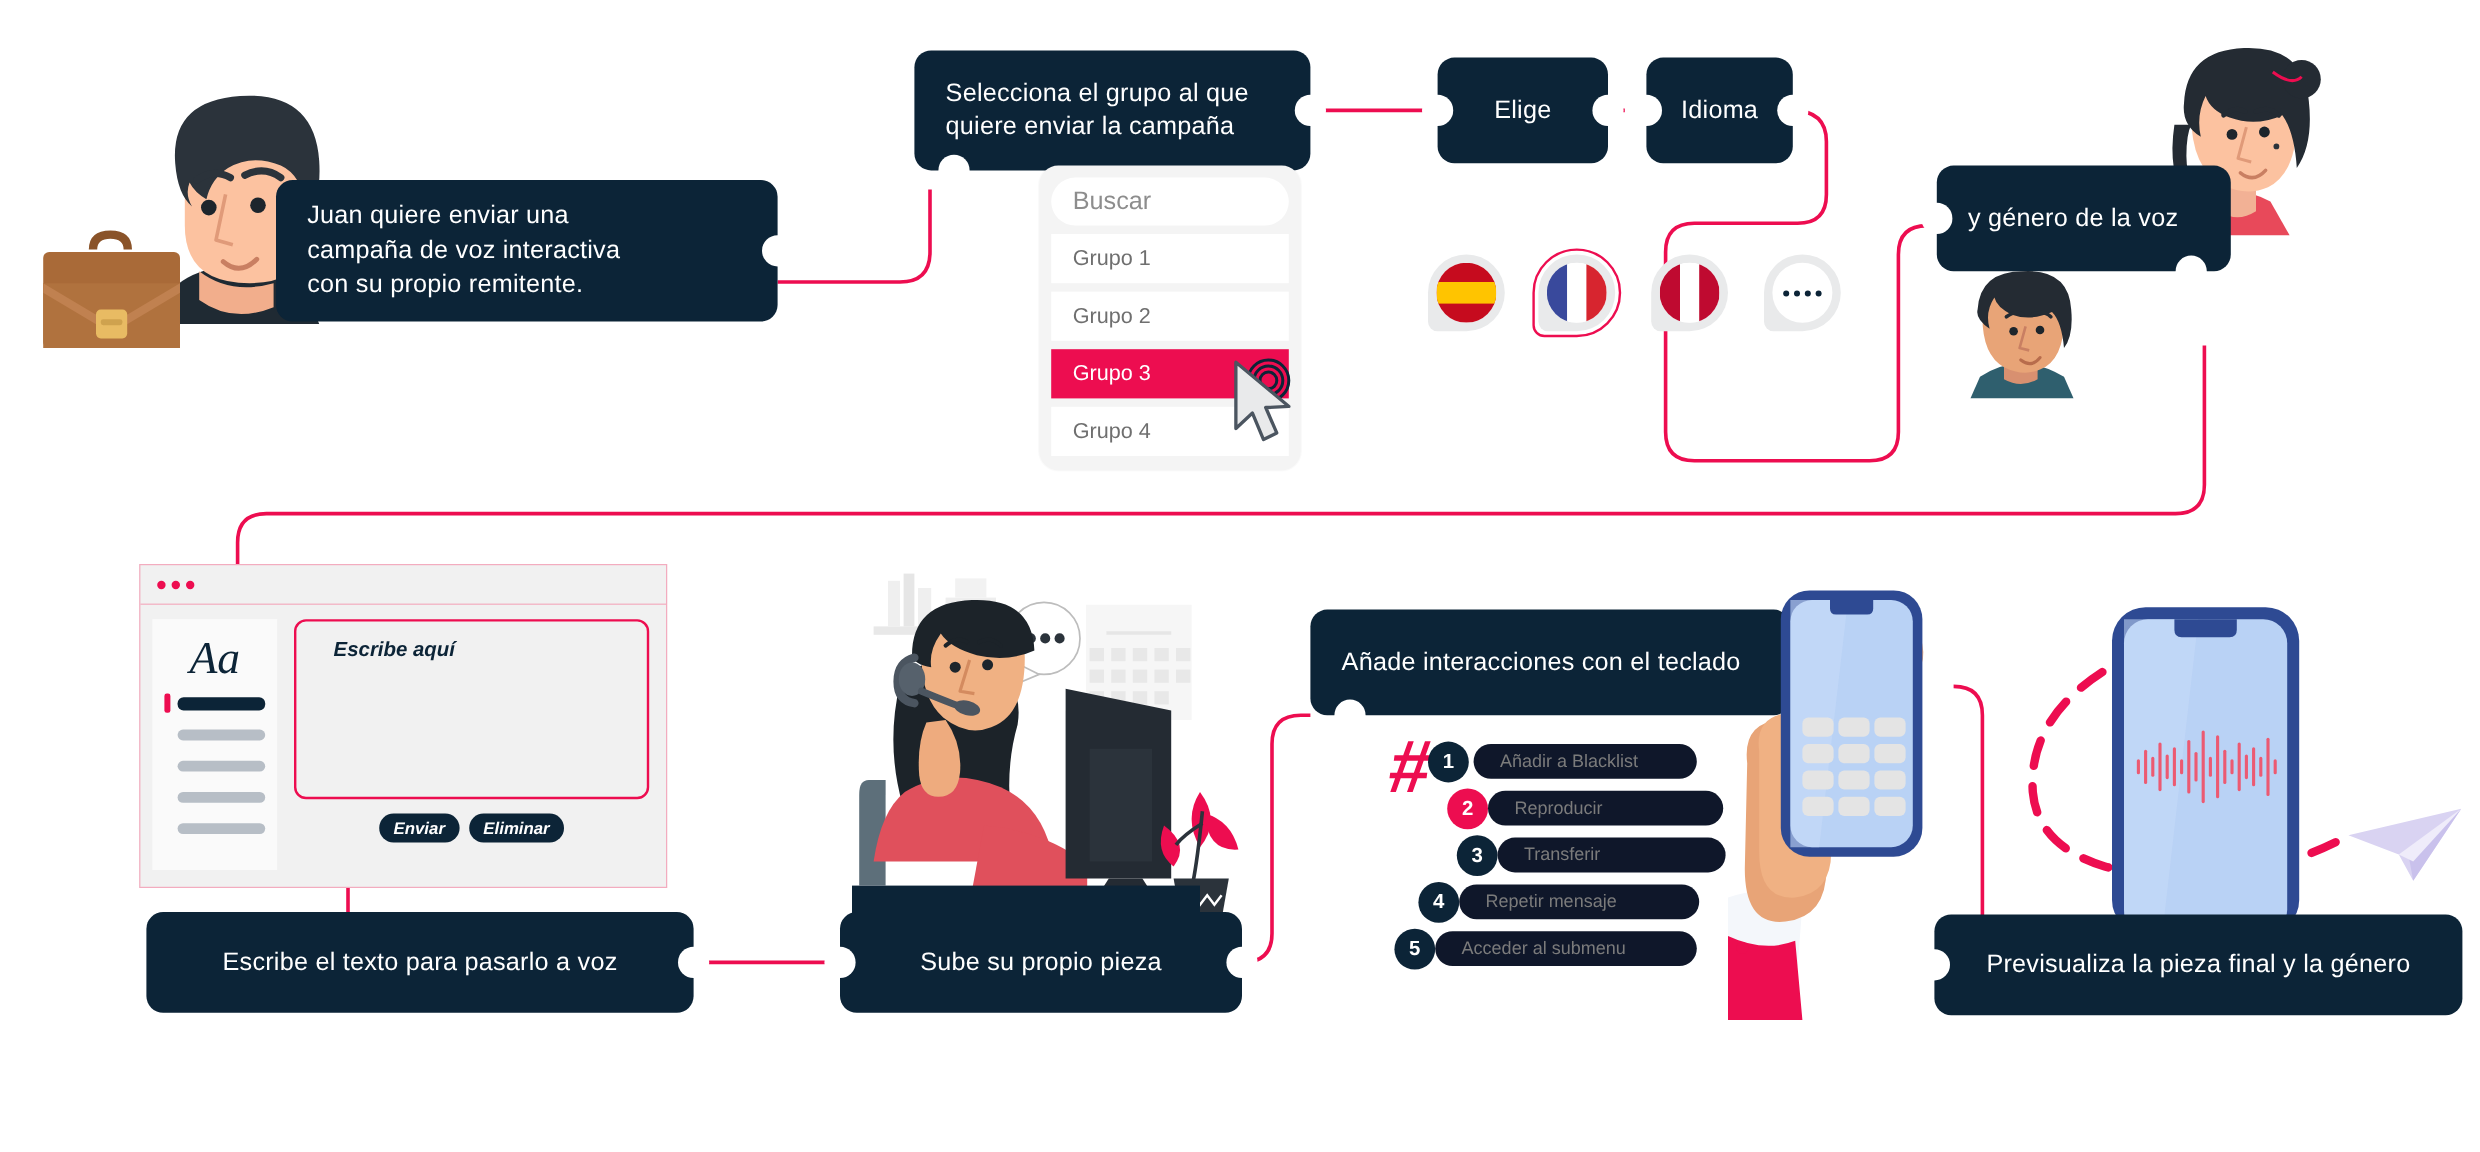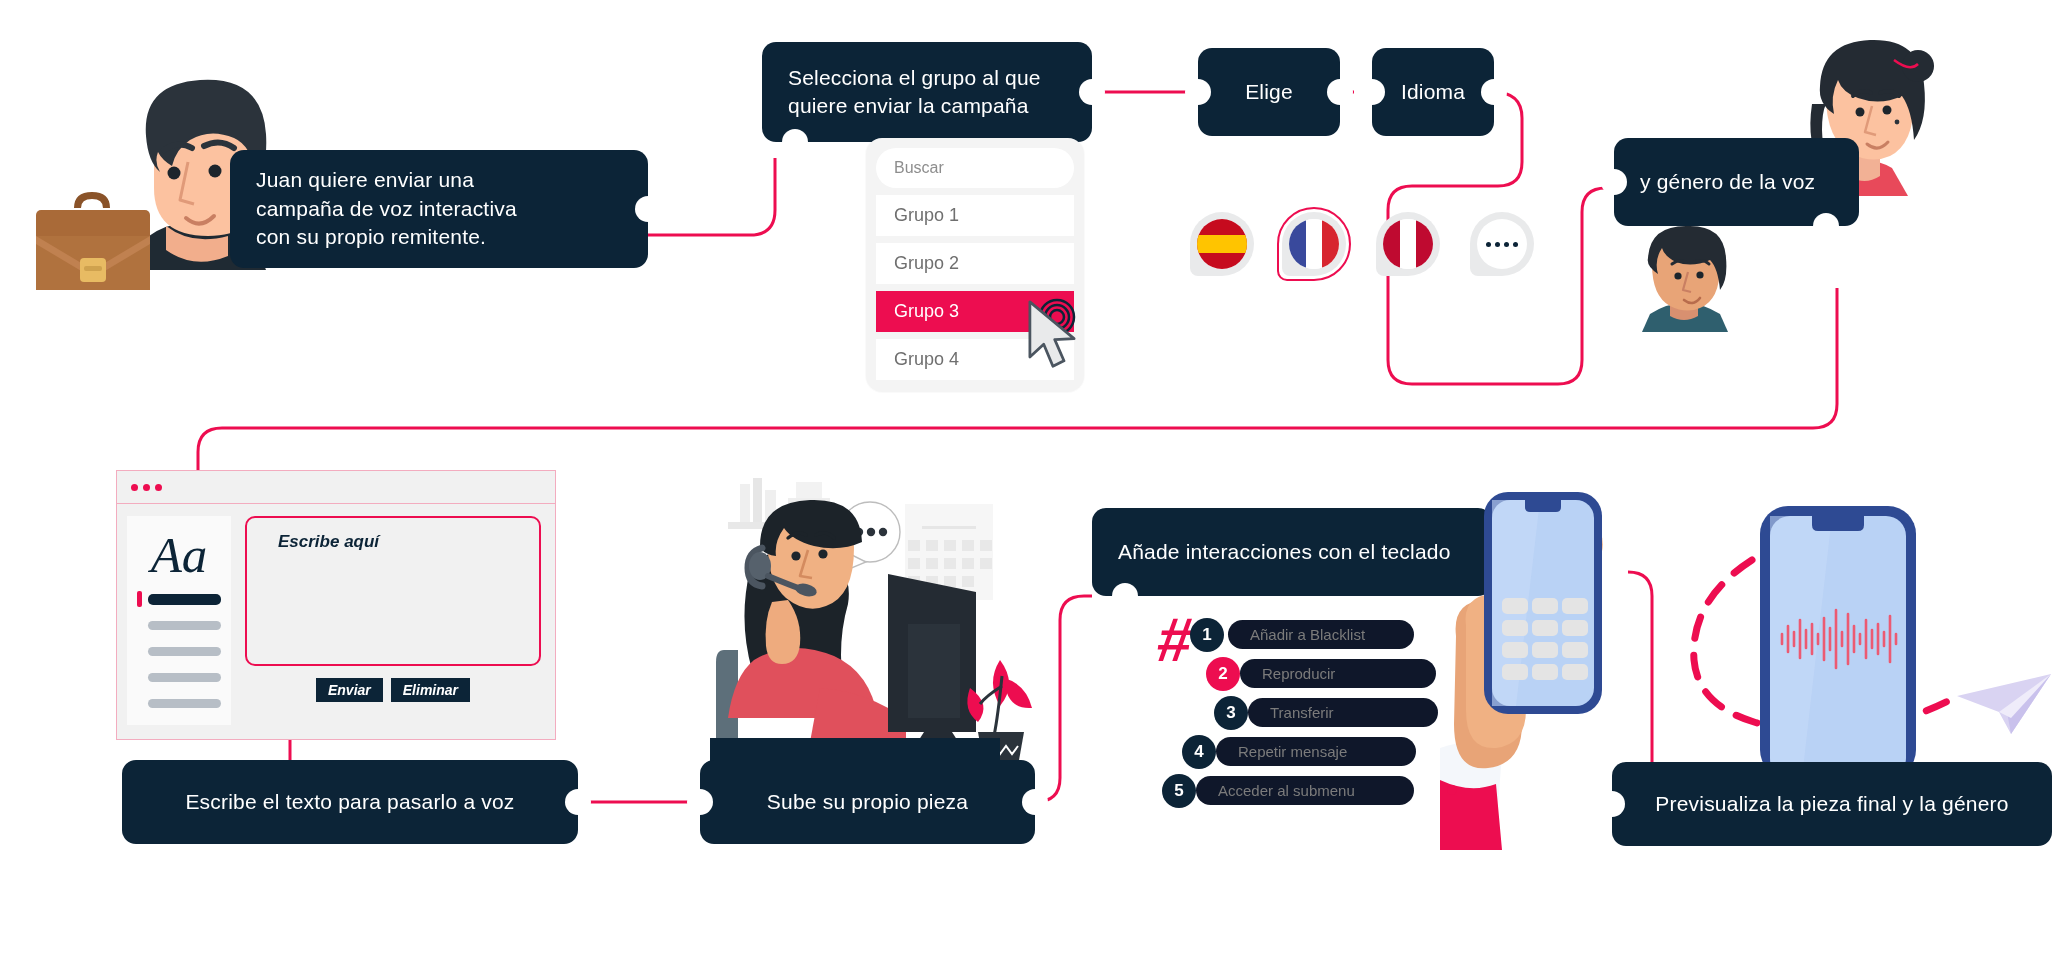--- a/index.html
+++ b/index.html
@@ -39,21 +39,21 @@
 
   
   #group-dropdown{
     position:absolute; left:866px; top:138px; width:218px;
     background:#f4f4f4; border-radius:16px; padding:10px 10px 12px;
     box-shadow:0 0 0 1px rgba(0,0,0,.02);
   }
   #group-dropdown .search{
     background:#ffffff; border-radius:22px; height:40px;
     display:flex; align-items:center; padding:0 18px;
-    color:#8d8d8d; font-size:16px;
+    color:#8d8d8d; font-size:21px;
   }
   #group-dropdown .opt{
     background:#ffffff; height:41px; display:flex; align-items:center;
     padding:0 18px; color:#6f6f6f; font-size:18px; margin-top:7px;
     position:relative;
   }
   #group-dropdown .opt.sel{ background:#ed0d50; color:#ffffff; }
 
   
   .cursor{ position:absolute; left:1022px; top:300px; width:60px; height:70px; }
@@ -84,37 +84,37 @@
     background:#f1f1f1; border:1px solid #f3acbf;
   }
   #editor-window .titlebar{
     height:33px; border-bottom:1px solid #f3acbf; display:flex;
     align-items:center; padding-left:14px; gap:5px;
   }
   #editor-window .titlebar i{ width:7px;height:7px;border-radius:50%;
     background:#ed0d50; display:block;}
   #editor-window .body{ display:flex; height:calc(100% - 33px); padding:12px 14px 14px 10px; }
   #editor-window .sidepanel{ width:104px; background:#fafafa; padding:14px 10px; }
-  .aa{ font-family:"Liberation Serif", serif; font-style:italic; font-size:51px;
+  .aa{ font-family:"Liberation Serif", serif; font-style:italic; font-size:38px;
        color:#0c2437; text-align:center; line-height:1; margin-bottom:10px; }
   .barrow{ display:flex; align-items:center; gap:6px; margin-top:10px; }
   .barrow .tick{ width:5px; height:16px; background:#ed0d50; border-radius:2px; }
   .barrow .tick.off{ background:transparent; }
   .barrow .bar{ flex:1; height:9px; border-radius:5px; background:#b7bec6; }
   .barrow .bar.dark{ background:#0c2437; height:11px; }
   #editor-window .right{ flex:1; display:flex; flex-direction:column;
                           align-items:center; padding-left:14px;}
   #text-area{
     width:100%; height:150px; border:2px solid #ed0d50; border-radius:10px;
     background:#f1f1f1; padding:14px 31px; font-style:italic; font-weight:bold;
     color:#0c2437; font-size:17px;
   }
   .btnrow{ margin-top:12px; display:flex; gap:8px; }
   .minibtn{
-    background:#0c2437; color:#fff; border-radius:0; padding:4px 12px;
+    background:#0c2437; color:#fff; border-radius:12px; padding:4px 12px;
     font-size:14px; font-style:italic; font-weight:bold;
   }
 
   
   #keypad-menu{ position:absolute; left:1162px; top:620px; width:340px; }
   .kp-row{ position:relative; height:29px; margin-bottom:10px; }
   .kp-num{
     position:absolute; top:50%; transform:translateY(-50%);
     width:34px; height:34px; border-radius:50%; background:#0c2437;
     color:#fff; font-size:17px; font-weight:bold;

